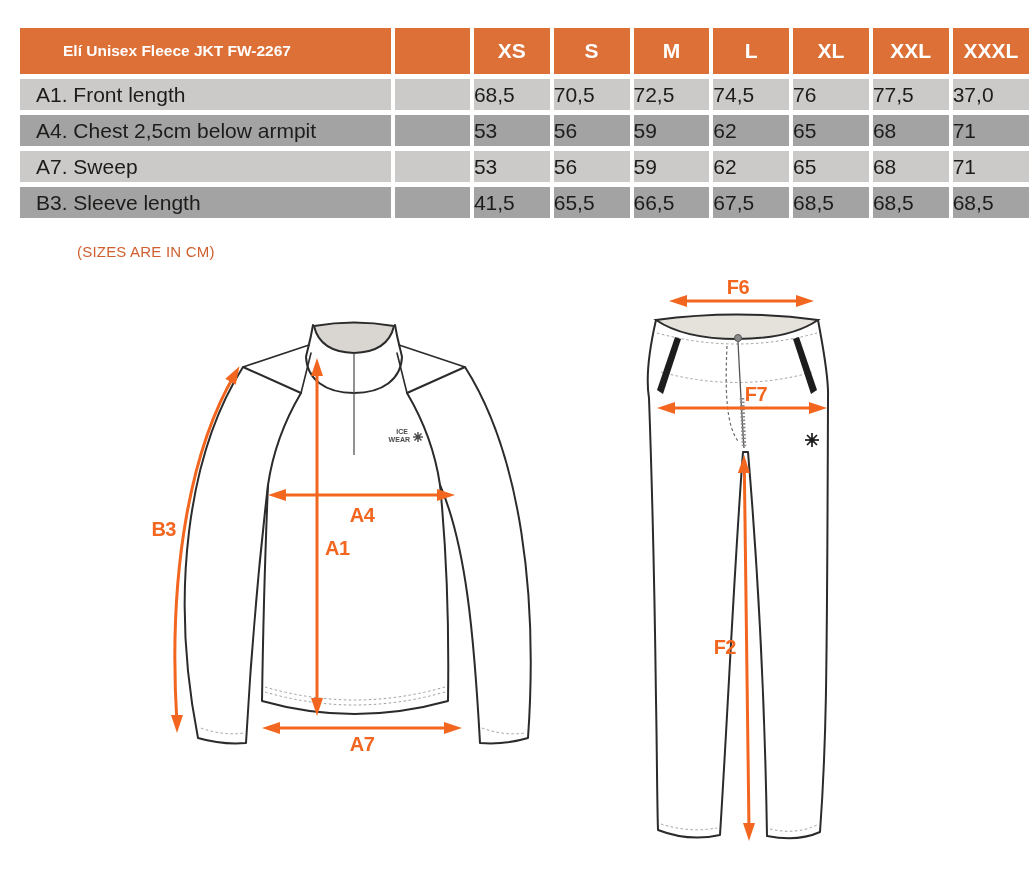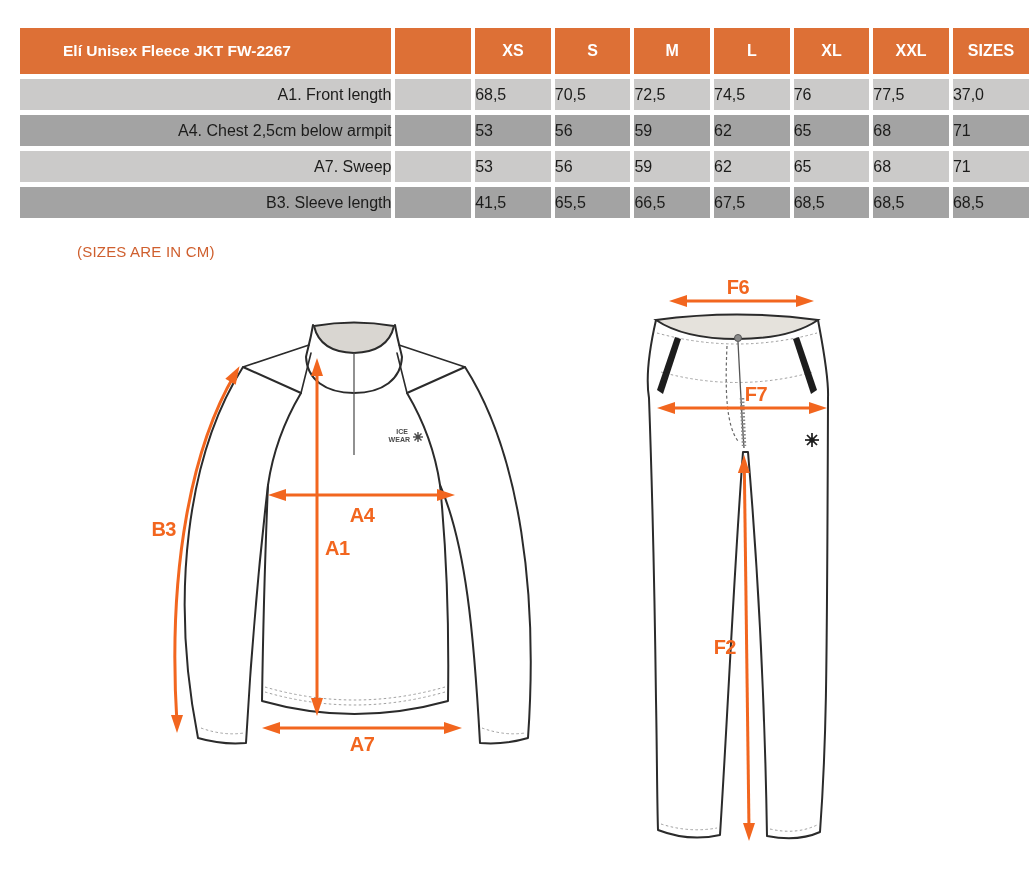--- a/index.html
+++ b/index.html
@@ -12,40 +12,40 @@
   }
   
   .table-wrap{position:absolute;left:16px;top:23px;}
   table.size-table{
     border-collapse:separate;
     border-spacing:4px 5px;
     table-layout:fixed;
   }
   table.size-table th,table.size-table td{
     padding:0;margin:0;
-    font-size:16px;
+    font-size:21px;
     vertical-align:middle;
   }
   th.col-label{width:337px;}
   th.col-spacer{width:78px;}
   th.col-size{width:77px;}
   tr.head th{
     height:46px;
     background:#dd7036;
     color:#ffffff;
     font-weight:bold;
     text-align:center;
   }
   tr.head th.col-label{
     text-align:left;
     padding-left:43px;
     font-size:15.5px;
   }
   tr.data td{height:31px;color:#1c1c1b;text-align:left;}
-  tr.data td.row-label{text-align:right;padding-left:16px;}
+  tr.data td.row-label{text-align:left;padding-left:16px;}
   tr.data.dark td{background:#cbcac9;}
   tr.data.light td{background:#a3a3a3;}
   
   .sizes-note{
     position:absolute;left:57px;top:243px;
     color:#cf5f2e;
     font-size:15px;
     letter-spacing:.2px;
     margin-left:20px;
   }
@@ -77,21 +77,21 @@
       <tbody>
           <tr class="head">
         <th class="col-label">Elí Unisex Fleece JKT FW-2267</th>
         <th class="col-spacer"></th>
         <th class="col-size">XS</th>
         <th class="col-size">S</th>
         <th class="col-size">M</th>
         <th class="col-size">L</th>
         <th class="col-size">XL</th>
         <th class="col-size">XXL</th>
-        <th class="col-size">SIZES</th>
+        <th class="col-size">XXXL</th>
       </tr>
       <tr class="data dark">
         <td class="row-label">A1. Front length</td>
         <td></td>
         <td>68,5</td>
         <td>70,5</td>
         <td>72,5</td>
         <td>74,5</td>
         <td>76</td>
         <td>77,5</td>

